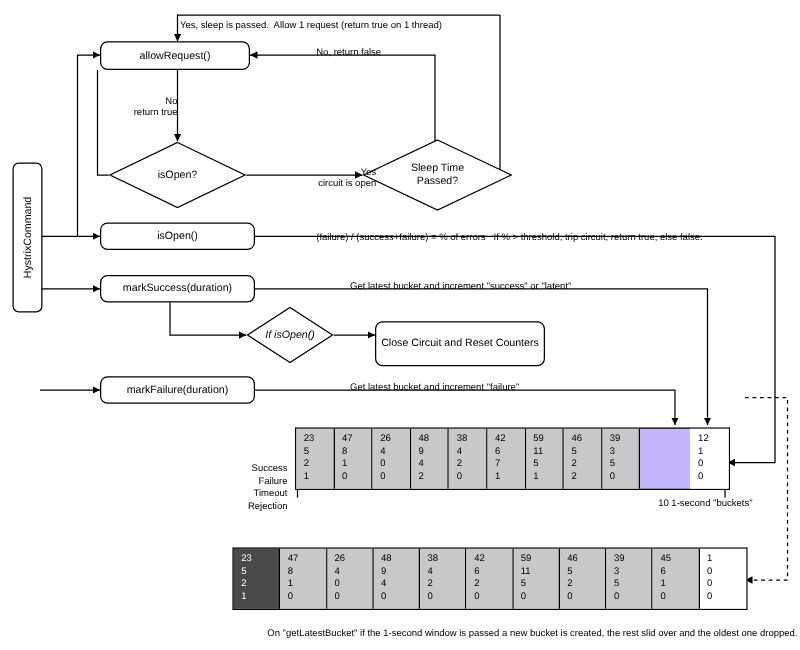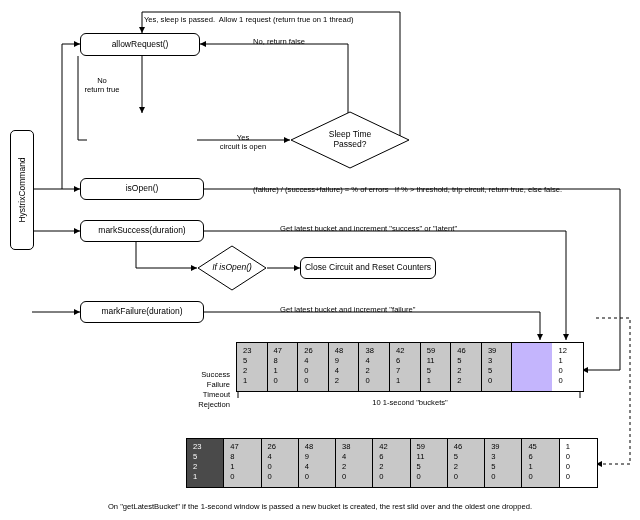--- a/index.html
+++ b/index.html
@@ -34,21 +34,21 @@
   .rounded {
     border-radius: 6px;
   }
   .lbl {
     position: absolute;
     font-size: 7.6px;
     line-height: 1.25;
     color: #000000;
     white-space: pre;
   }
-  .lbl.center { text-align: center; }
+  .lbl.center { text-align: right; padding-left: 18px; }
 
   
   #hystrix-command {
     position: absolute;
     left: 10px;
     top: 130px;
     width: 22px;
     height: 118px;
     border: 1px solid #000000;
     border-radius: 5px;
@@ -184,20 +184,26 @@
   </svg>
 
   <div id="hystrix-command">
     <span>HystrixCommand</span>
   </div>
 
   <div class="node rounded" style="left:80px; top:33px; width:120px; height:23px;">
     <span>allowRequest()</span>
   </div>
 
+  <div class="diamond-wrap" style="left:87px; top:113px; width:110px; height:54px;">
+    <svg width="110" height="54" viewBox="0 0 110 54">
+      <polygon points="55,1 109,27 55,53 1,27" fill="#ffffff" stroke="#000000" stroke-width="1"></polygon>
+    </svg>
+    <div class="dtext">isOpen?</div>
+  </div>
 
   <div class="diamond-wrap" style="left:290px; top:111px; width:120px; height:58px;">
     <svg width="120" height="58" viewBox="0 0 120 58">
       <polygon points="60,1 119,29 60,57 1,29" fill="#ffffff" stroke="#000000" stroke-width="1"></polygon>
     </svg>
     <div class="dtext">Sleep Time
 Passed?</div>
   </div>
 
   <div class="node rounded" style="left:80px; top:178px; width:124px; height:22px;">
@@ -208,21 +214,21 @@
     <span>markSuccess(duration)</span>
   </div>
 
   <div class="diamond-wrap" style="left:197px; top:245px; width:70px; height:46px;font-style:italic;">
     <svg width="70" height="46" viewBox="0 0 70 46">
       <polygon points="35,1 69,23 35,45 1,23" fill="#ffffff" stroke="#000000" stroke-width="1"></polygon>
     </svg>
     <div class="dtext">If isOpen()</div>
   </div>
 
-  <div class="node rounded" style="left:300px; top:257px; width:136px; height:22px;">
+  <div class="node rounded" style="left:300px; top:257px; width:136px; height:36px;">
     <span>Close Circuit and Reset Counters</span>
   </div>
 
   <div class="node rounded" style="left:80px; top:301px; width:124px; height:22px;text-align:right;">
     <span>markFailure(duration)</span>
   </div>
 
   <div class="lbl" style="left:144px; top:15px;">Yes, sleep is passed.  Allow 1 request (return true on 1 thread)</div>
 
   <div class="lbl" style="left:253px; top:37px;">No, return false</div>

